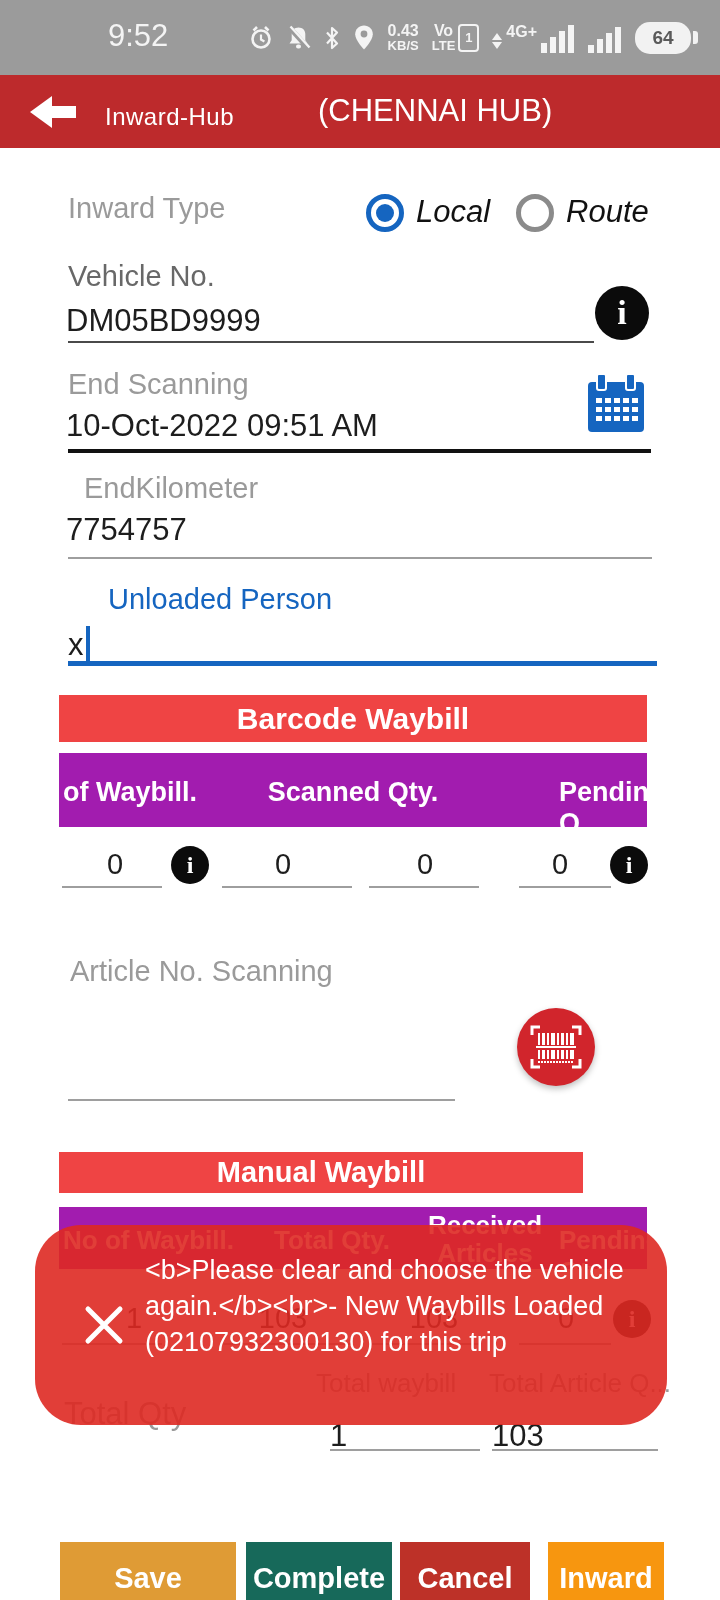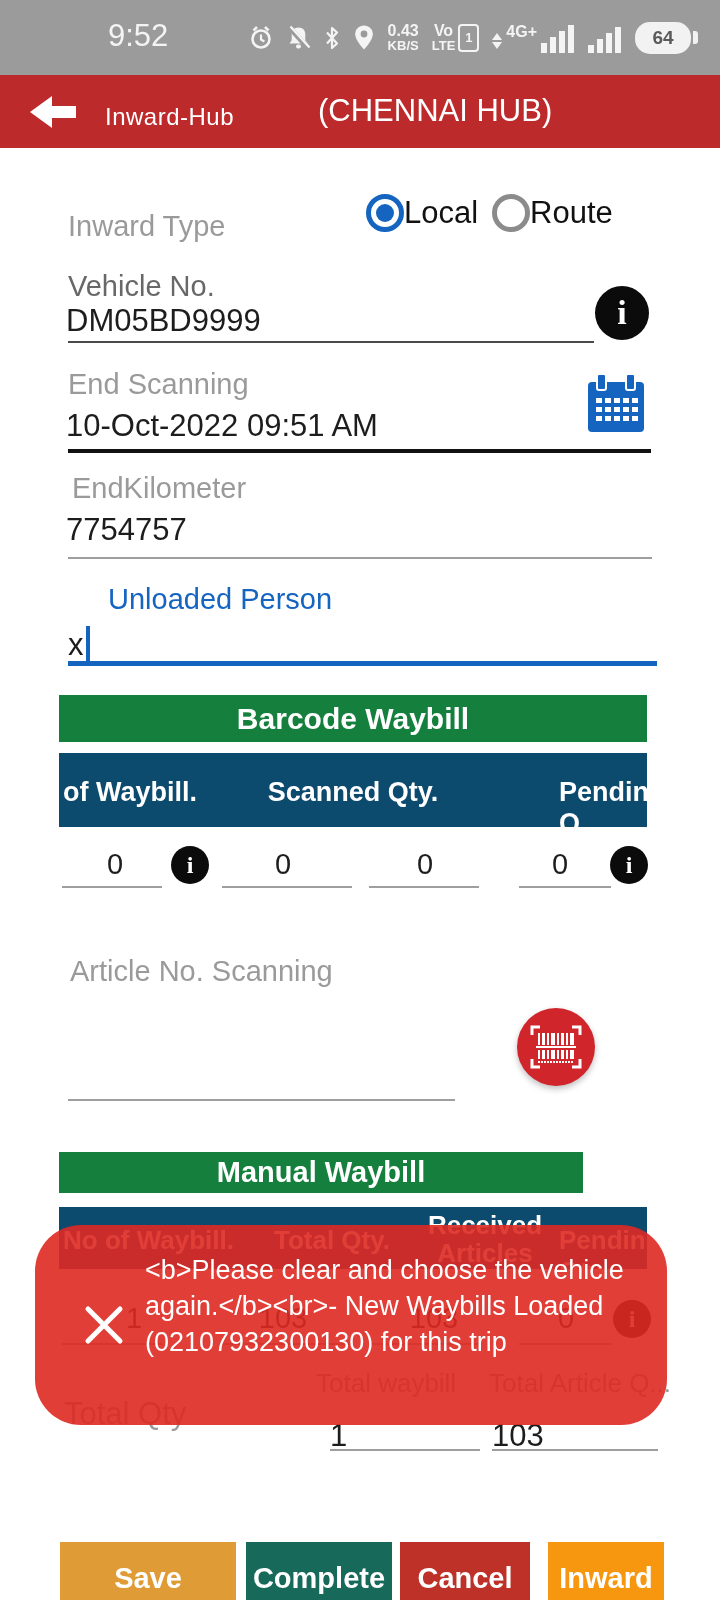--- a/index.html
+++ b/index.html
@@ -33,36 +33,36 @@
   .app-title{left:105px;top:28px;font-size:24px;font-weight:400;letter-spacing:.5px;}
   .app-sub{left:318px;top:18px;font-size:31px;font-weight:400;}
 
   
   .label{color:#9a9a9a;font-size:29px;}
   .label-dark{color:#686868;font-size:29px;}
   .label-blue{color:#1565c0;font-size:29px;}
   .value{color:#1d1d1d;font-size:31px;}
   .uline{position:absolute;height:2px;background:#9e9e9e;}
 
-  .radio-row{display:flex;align-items:center;}
+  .radio-row{display:flex;gap:12px;font-style:italic;}
   .radio{width:28px;height:28px;border-radius:50%;border:5px solid #1565c0;display:flex;align-items:center;justify-content:center;}
   .radio.off{border-color:#8b8b8b;}
   .radio .dot{width:18px;height:18px;border-radius:50%;background:#1565c0;}
   .radio-label{font-size:31px;color:#111;}
 
   .info-icon{border-radius:50%;background:#0b0b0b;color:#fff;display:flex;align-items:center;justify-content:center;}
   .info-big{width:54px;height:54px;font-size:34px;}
   .info-small{width:38px;height:38px;font-size:24px;}
   .info-icon i{font-style:normal;font-weight:700;font-family:"Liberation Serif",serif;}
 
   .caret{display:inline-block;width:4px;height:36px;background:#1565c0;vertical-align:-7px;margin-left:2px;}
 
   
-  .banner{background:#15803d;color:#fff;font-weight:700;display:flex;align-items:center;justify-content:center;}
-  .thead{background:#0c4a6e;color:#fff;font-weight:700;}
+  .banner{background:#ef4444;color:#fff;font-weight:700;display:flex;align-items:center;justify-content:center;}
+  .thead{background:#a21caf;color:#fff;font-weight:700;}
   .thead .col{position:absolute;font-size:27px;}
   .cell{position:absolute;color:#1d1d1d;font-size:29px;text-align:center;}
 
   
   .scan-btn{width:78px;height:78px;border-radius:50%;background:#d1252c;display:flex;align-items:center;justify-content:center;
             box-shadow:0 3px 6px rgba(0,0,0,.25);}
 
   
   .toast{left:35px;top:1225px;width:632px;height:200px;border-radius:46px;background:rgba(222,41,34,0.90);
          z-index:10;display:flex;align-items:center;}
@@ -149,31 +149,31 @@
   <div class="abs app-bar">
     <div class="abs back-btn">
       <svg width="52" height="38" viewBox="0 0 52 38">
           <path d="M50 13H26V3L4 19l22 16V25h24z" fill="#fff"></path>
         </svg>
     </div>
     <div class="abs app-title">Inward-Hub</div>
     <div class="abs app-sub">(CHENNAI HUB)</div>
   </div>
 
-  <div class="abs label" style="left:68px;top:210px;">Inward Type</div>
+  <div class="abs label" style="left:68px;top:192px;">Inward Type</div>
   <div class="abs radio-row" style="left:366px;top:194px;">
     <span class="radio">
         <span class="dot"></span>
       </span>
     <span class="radio-label">Local</span>
     <span class="radio off" style="margin-left:14px;"></span>
     <span class="radio-label">Route</span>
   </div>
 
-  <div class="abs label-dark" style="left:68px;top:270px;">Vehicle No.</div>
+  <div class="abs label-dark" style="left:68px;top:260px;">Vehicle No.</div>
   <div class="abs value" style="left:66px;top:303px;">DM05BD9999</div>
   <div class="uline" style="left:68px;top:341px;width:526px;background:#4a4a4a;"></div>
   <div class="abs info-icon info-big" style="left:595px;top:286px;">
       <i>i</i>
     </div>
 
   <div class="abs label" style="left:68px;top:368px;">End Scanning</div>
   <div class="abs" style="left:586px;top:372px;">
     <svg width="60" height="64" viewBox="0 0 60 64">
       <rect x="2" y="10" width="56" height="50" rx="4" fill="#1565c0"></rect>
@@ -195,21 +195,21 @@
           <rect x="19" y="44" width="6" height="5"></rect>
           <rect x="28" y="44" width="6" height="5"></rect>
           <rect x="37" y="44" width="6" height="5"></rect>
           <rect x="46" y="44" width="6" height="5"></rect>
       </g>
     </svg>
   </div>
   <div class="abs value" style="left:66px;top:408px;">10-Oct-2022 09:51 AM</div>
   <div class="uline" style="left:68px;top:449px;width:583px;height:4px;background:#111;"></div>
 
-  <div class="abs label" style="left:72px;top:472px;">EndKilometer</div>
+  <div class="abs label" style="left:84px;top:472px;">EndKilometer</div>
   <div class="abs value" style="left:66px;top:512px;">7754757</div>
   <div class="uline" style="left:68px;top:557px;width:584px;"></div>
 
   <div class="abs label-blue" style="left:68px;top:583px;margin-left:40px;">Unloaded Person</div>
   <div class="abs value" style="left:68px;top:626px;"><span>x</span><span class="caret"></span></div>
   <div class="uline" style="left:68px;top:661px;width:589px;height:5px;background:#1565c0;"></div>
 
   <div class="abs banner" style="left:59px;top:695px;width:588px;height:47px;font-size:30px;">Barcode Waybill</div>
   <div class="abs thead" style="left:59px;top:753px;width:588px;height:74px;">
     <span class="col" style="left:4px;top:24px;">of Waybill.</span>

